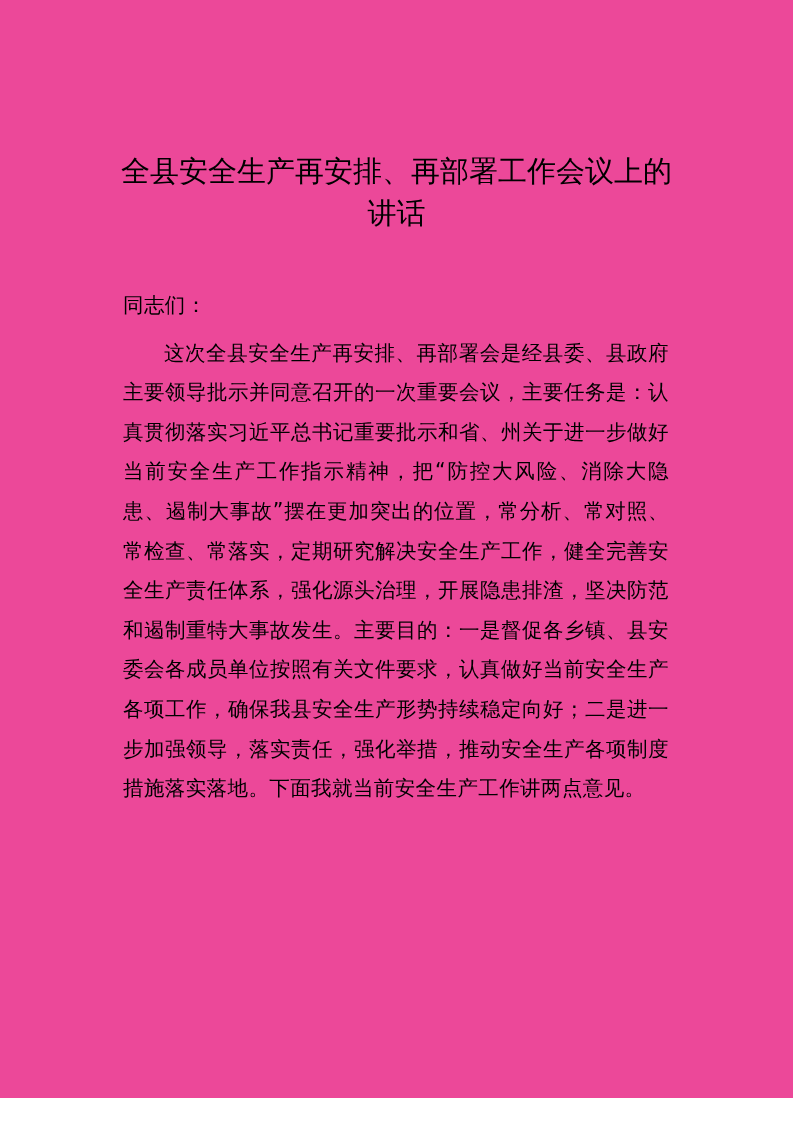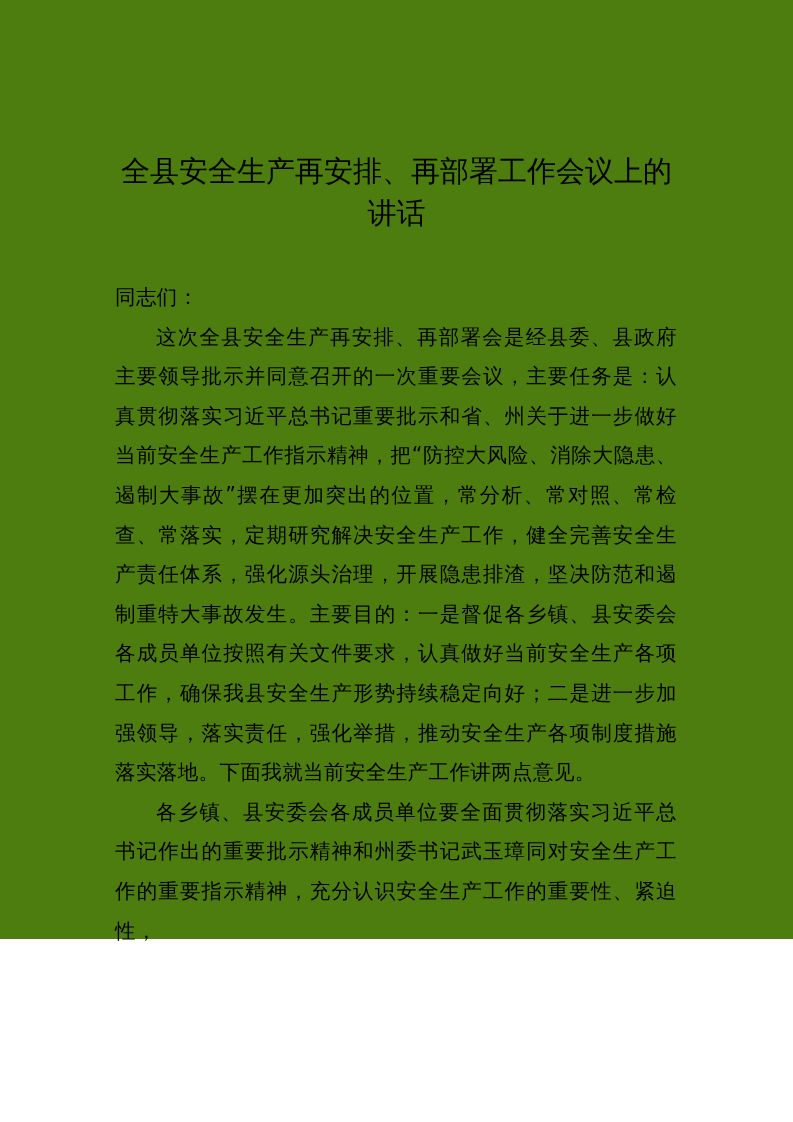--- a/index.html
+++ b/index.html
@@ -1,46 +1,45 @@
 <!DOCTYPE html>
 <html><head>
 <meta charset="utf-8">
 <style>
   html, body { margin: 0; padding: 0; background: #ffffff; }
   body { width: 793px; height: 1122px; position: relative; overflow: hidden; }
   .page {
-    position: absolute; left: 0; top: 0; width: 793px; height: 939px;
-    background: #4d7c0f; color: #000000;
+    position: absolute; left: 0; top: 0; width: 793px; height: 1098px;
+    background: #ec4899; color: #000000;
   }
   .title {
     position: absolute; left: 100px; top: 150px; width: 593px;
     text-align: center;
     font-family: "DejaVu Serif", "Liberation Serif", serif;
     font-size: 29px; line-height: 42px; font-weight: normal;
     margin: 0;
   }
   .body-text {
     position: absolute; left: 115px; top: 278px; width: 562px;
     font-family: "DejaVu Sans", "Liberation Sans", sans-serif;
     font-size: 20.5px; line-height: 39.6px;
     text-align: justify; text-justify: inter-character;
     letter-spacing: 0.4px;
   }
-  .body-text p { margin: 0; }
+  .body-text p { margin: 8px; }
   .salutation { text-indent: 0; }
   .para { text-indent: 2em; }
   .heading { text-indent: 2em; font-weight: bold; }
 </style>
 </head>
 <body>
 
 <div class="page">
   <h1 class="title">
     <span>全县安全生产再安排、再部署工作会议上的</span><br>
     <span>讲话</span>
   </h1>
 
   <div class="body-text">
     <p class="salutation">同志们：</p>
     <p class="para">这次全县安全生产再安排、再部署会是经县委、县政府主要领导批示并同意召开的一次重要会议，主要任务是：认真贯彻落实习近平总书记重要批示和省、州关于进一步做好当前安全生产工作指示精神，把“防控大风险、消除大隐患、遏制大事故”摆在更加突出的位置，常分析、常对照、常检查、常落实，定期研究解决安全生产工作，健全完善安全生产责任体系，强化源头治理，开展隐患排渣，坚决防范和遏制重特大事故发生。主要目的：一是督促各乡镇、县安委会各成员单位按照有关文件要求，认真做好当前安全生产各项工作，确保我县安全生产形势持续稳定向好；二是进一步加强领导，落实责任，强化举措，推动安全生产各项制度措施落实落地。下面我就当前安全生产工作讲两点意见。</p>
-    <p class="para">各乡镇、县安委会各成员单位要全面贯彻落实习近平总书记作出的重要批示精神和州委书记武玉璋同对安全生产工作的重要指示精神，充分认识安全生产工作的重要性、紧迫性，</p>
   </div>
 </div>
 
 </body></html>

